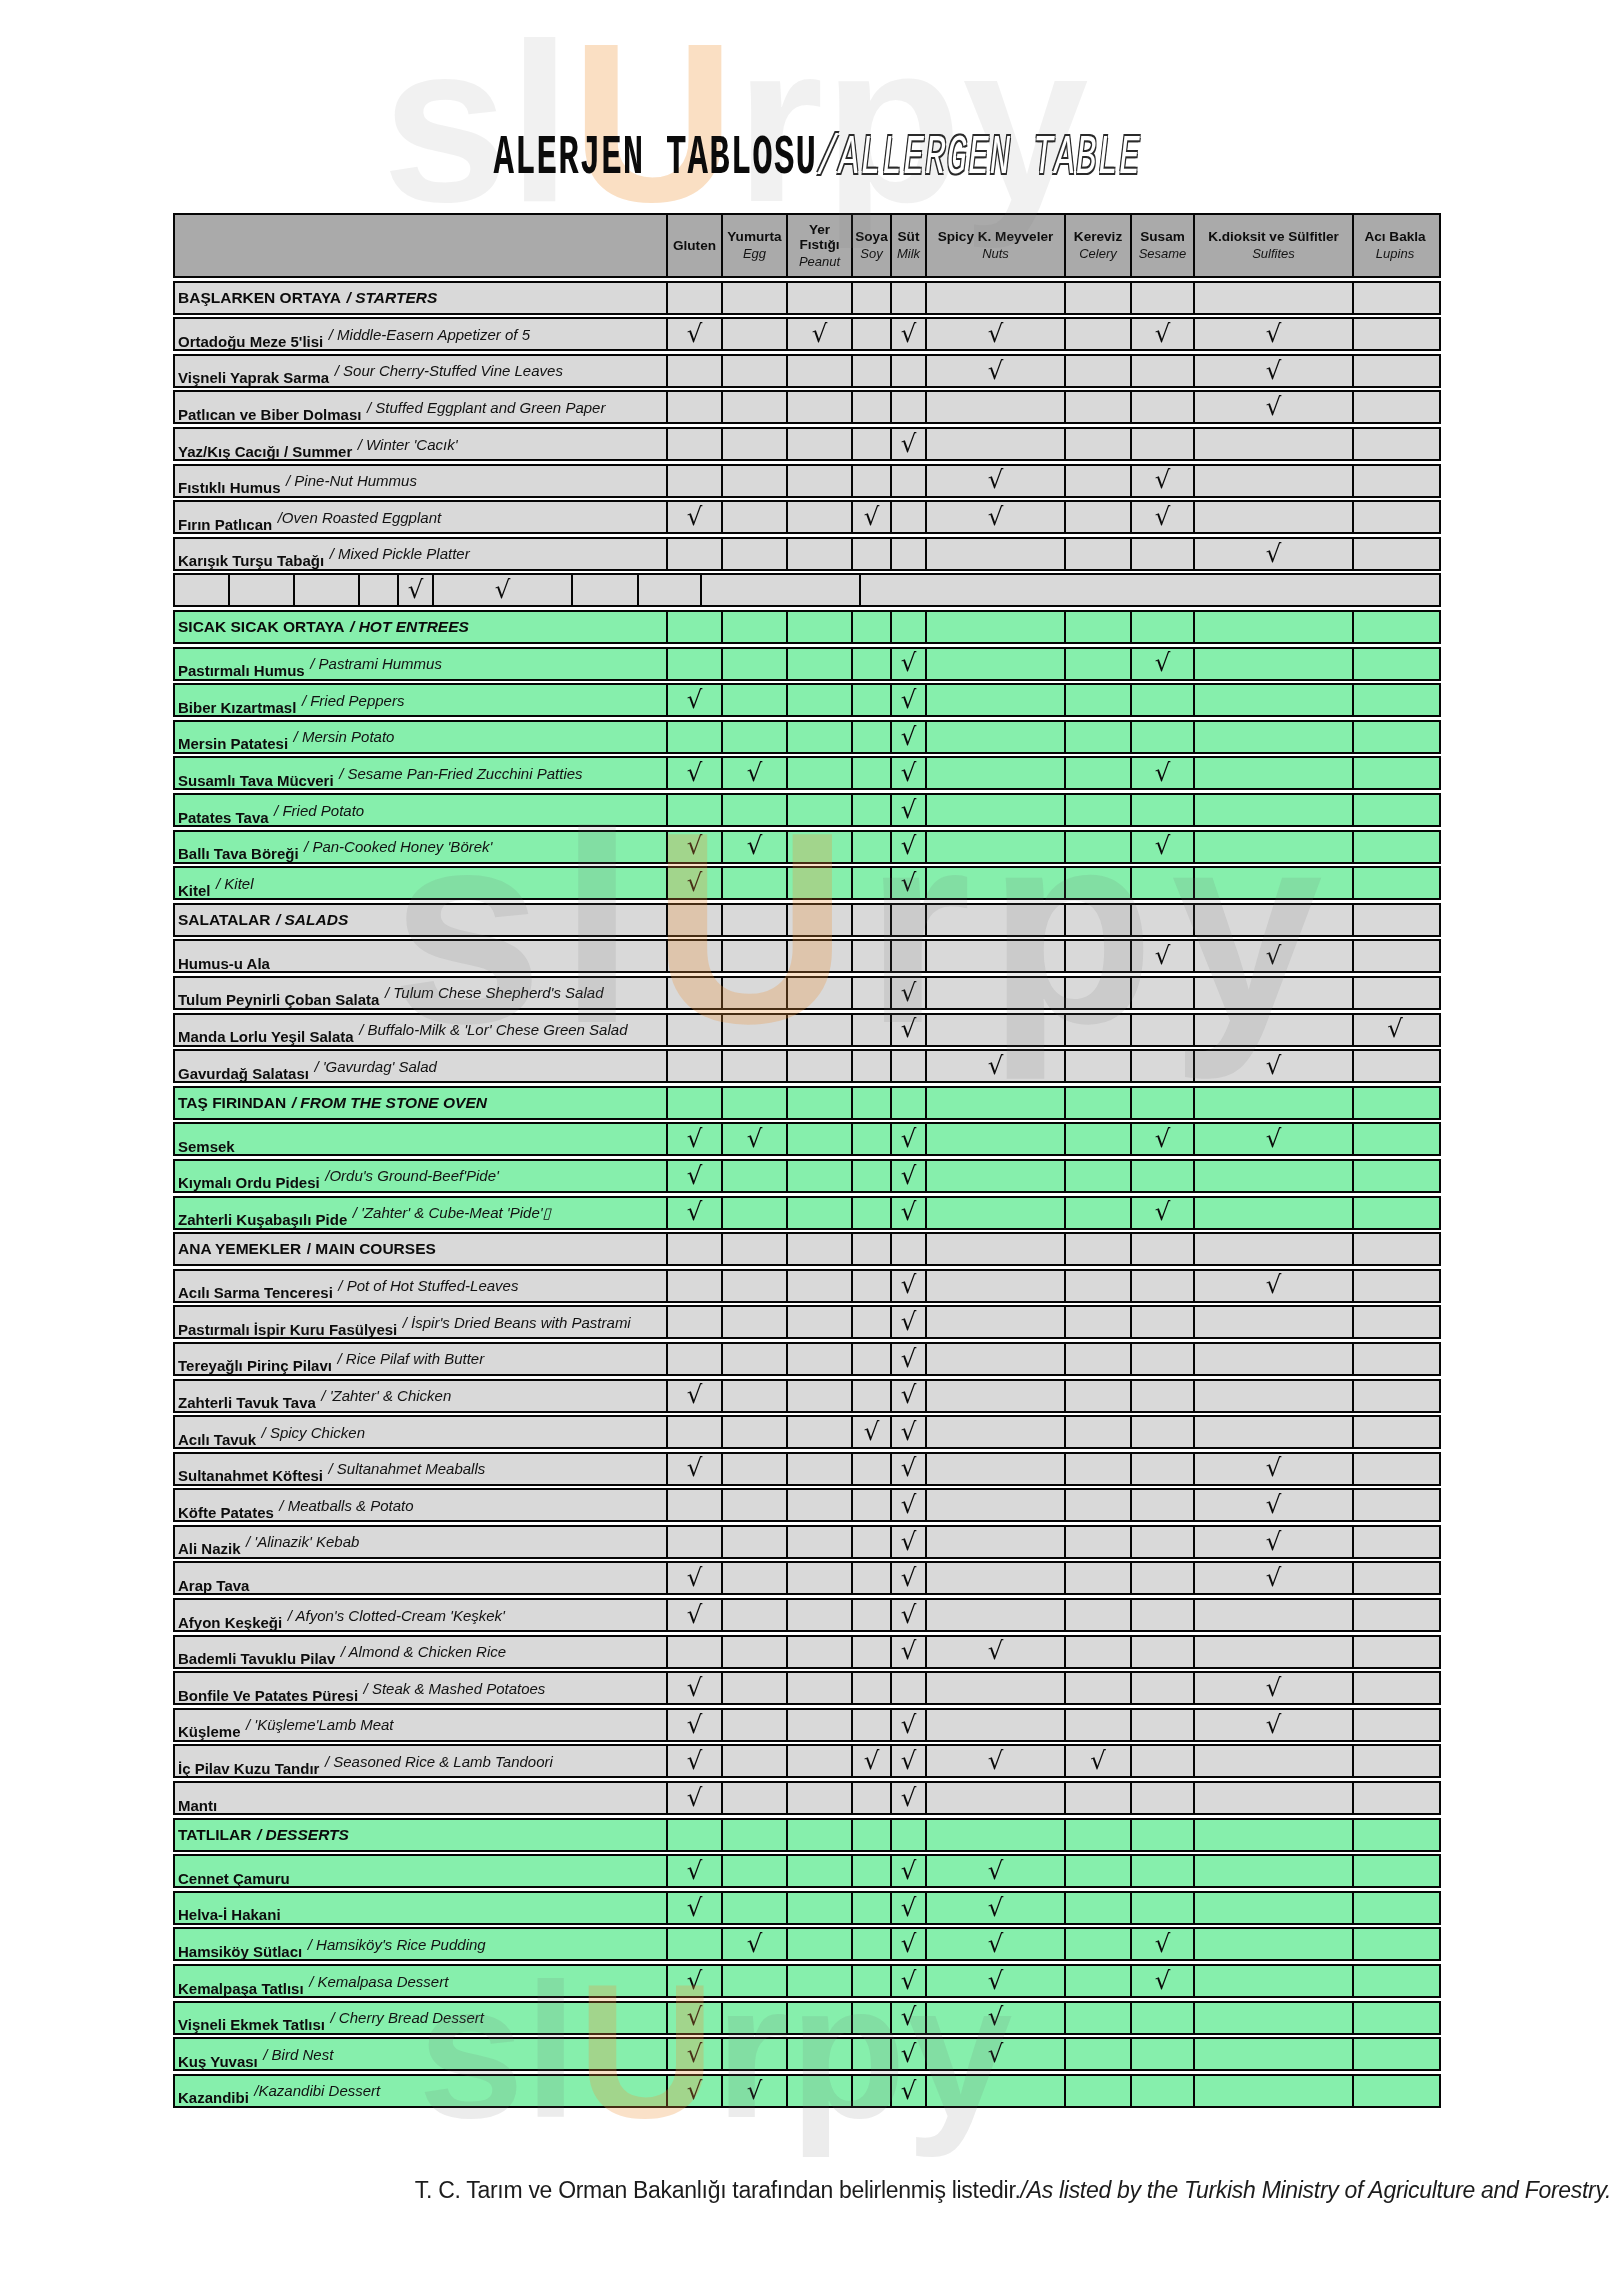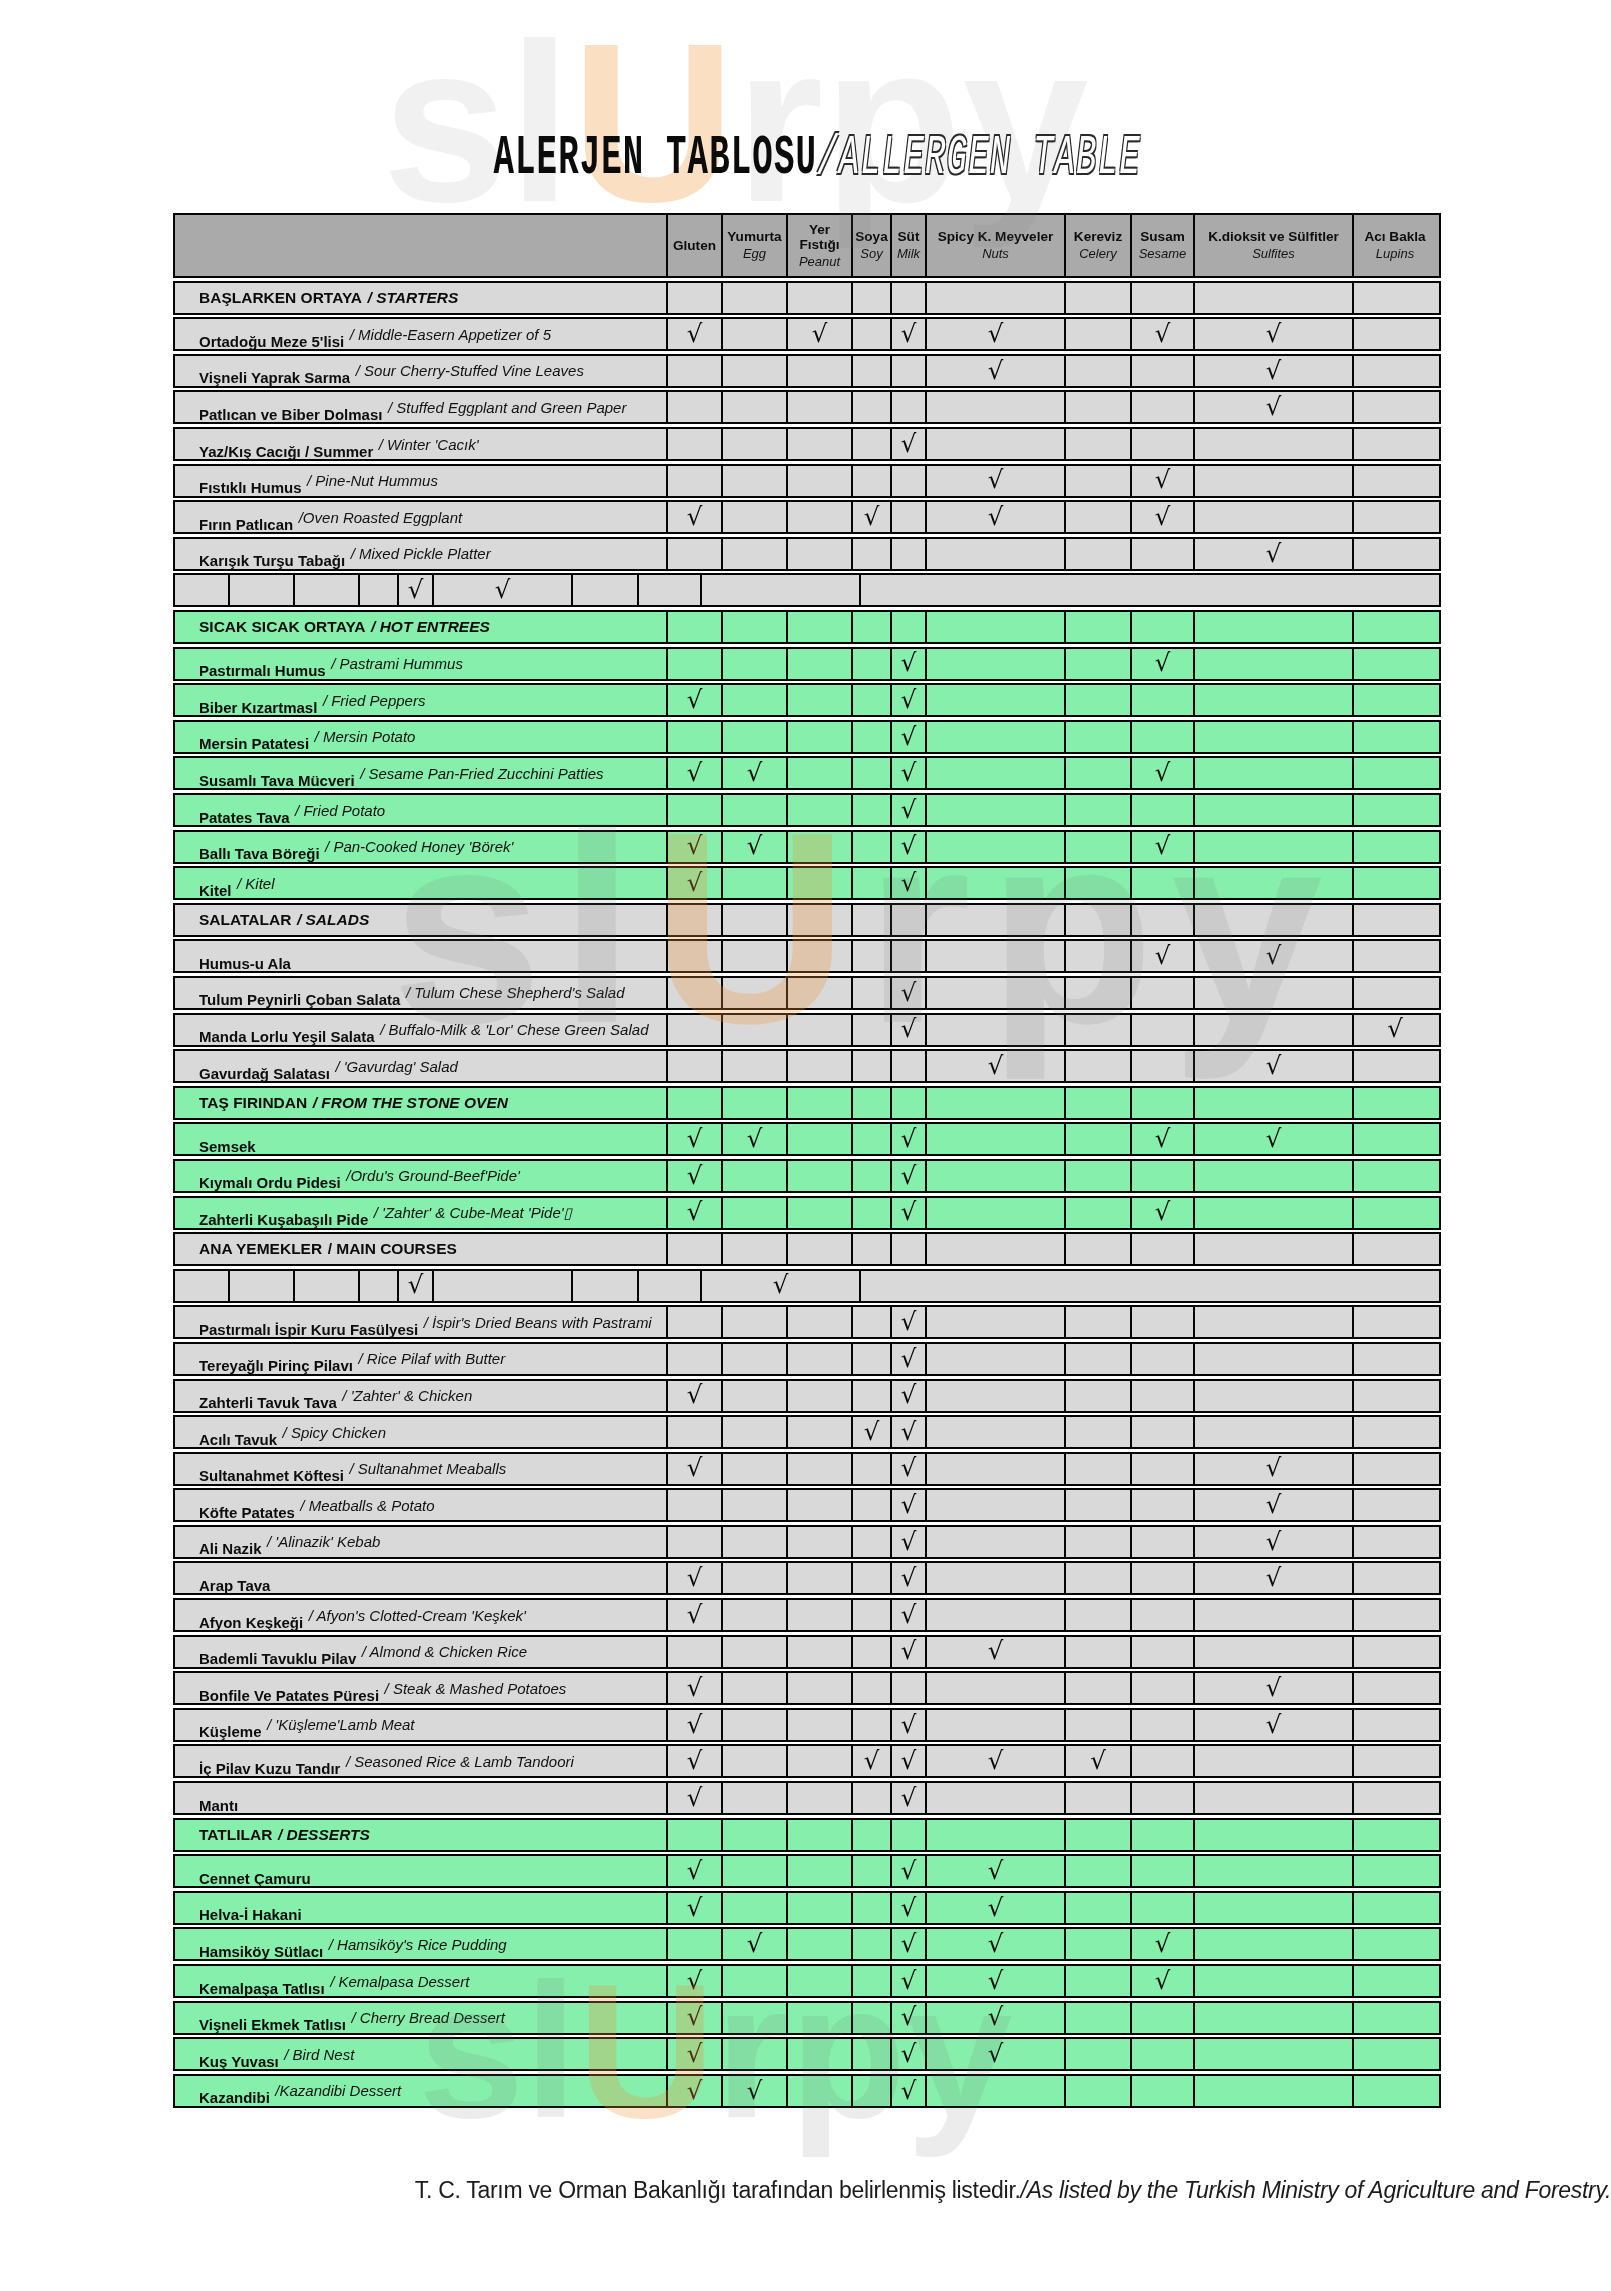--- a/index.html
+++ b/index.html
@@ -24,21 +24,21 @@
   .title-tr{font-weight:700;color:#0b0b0b;letter-spacing:1.8px;}
   .title-en{font-style:italic;font-weight:400;color:#ffffff;letter-spacing:1.8px;
       text-shadow:-1.6px -1.6px 0 #2a2a2a,1.6px -1.6px 0 #2a2a2a,-1.6px 1.6px 0 #2a2a2a,1.6px 1.6px 0 #2a2a2a;}
   
   .table{position:absolute;left:173px;top:213px;width:1268px;z-index:2;}
   .row{display:flex;box-sizing:border-box;border:2.7px solid #050505;background:#d9d9d9;
        height:34px;margin-bottom:2.6px;}
   .row.dark{background:#86efac;}
   .row.header-row{height:65px;margin-bottom:2.7px;background:#aaaaaa;}
   .cell{box-sizing:border-box;border-right:2.7px solid #050505;display:flex;align-items:center;justify-content:center;overflow:hidden;}
-  .name-cell{width:493px;justify-content:flex-start;padding-left:24px;white-space:nowrap;}
+  .name-cell{width:493px;justify-content:flex-start;padding-left:3px;white-space:nowrap;}
   .c0{width:55px}.c1{width:65px}.c2{width:65px}.c3{width:39px}.c4{width:35px}
   .c5{width:139px}.c6{width:66px}.c7{width:63px}.c8{width:159px}.c9{width:82px;border-right:none}
   .hcell{flex-direction:column;text-align:center;line-height:1.12;padding:0 0.9px;}
   .htr{font-weight:700;font-size:13.6px;color:#0d0d0d;}
   .hen{font-style:italic;font-size:13px;color:#141414;margin-top:2.7px;}
   .dish-tr{font-weight:700;font-size:15px;color:#0d0d0d;margin-top:14px;}
   .dish-en{font-style:italic;font-weight:400;font-size:15px;color:#121212;margin-left:5.5px;}
   .sec-tr{font-weight:700;font-size:15.5px;color:#0b0b0b;}
   .sec-en{font-weight:700;font-size:15.5px;color:#0b0b0b;margin-left:5.5px;}
   .sec-en.italic{font-style:italic;}
@@ -630,20 +630,24 @@
           <div class="cell c2"></div>
           <div class="cell c3"></div>
           <div class="cell c4"></div>
           <div class="cell c5"></div>
           <div class="cell c6"></div>
           <div class="cell c7"></div>
           <div class="cell c8"></div>
           <div class="cell c9"></div>
         </div>
         <div class="row ">
+          <div class="cell name-cell">
+            <span class="dish-tr">Acılı Sarma Tenceresi</span>
+            <span class="dish-en">/ Pot of Hot Stuffed-Leaves</span>
+          </div>
           <div class="cell c0"></div>
           <div class="cell c1"></div>
           <div class="cell c2"></div>
           <div class="cell c3"></div>
           <div class="cell c4">
             <span class="check">√</span>
           </div>
           <div class="cell c5"></div>
           <div class="cell c6"></div>
           <div class="cell c7"></div>

